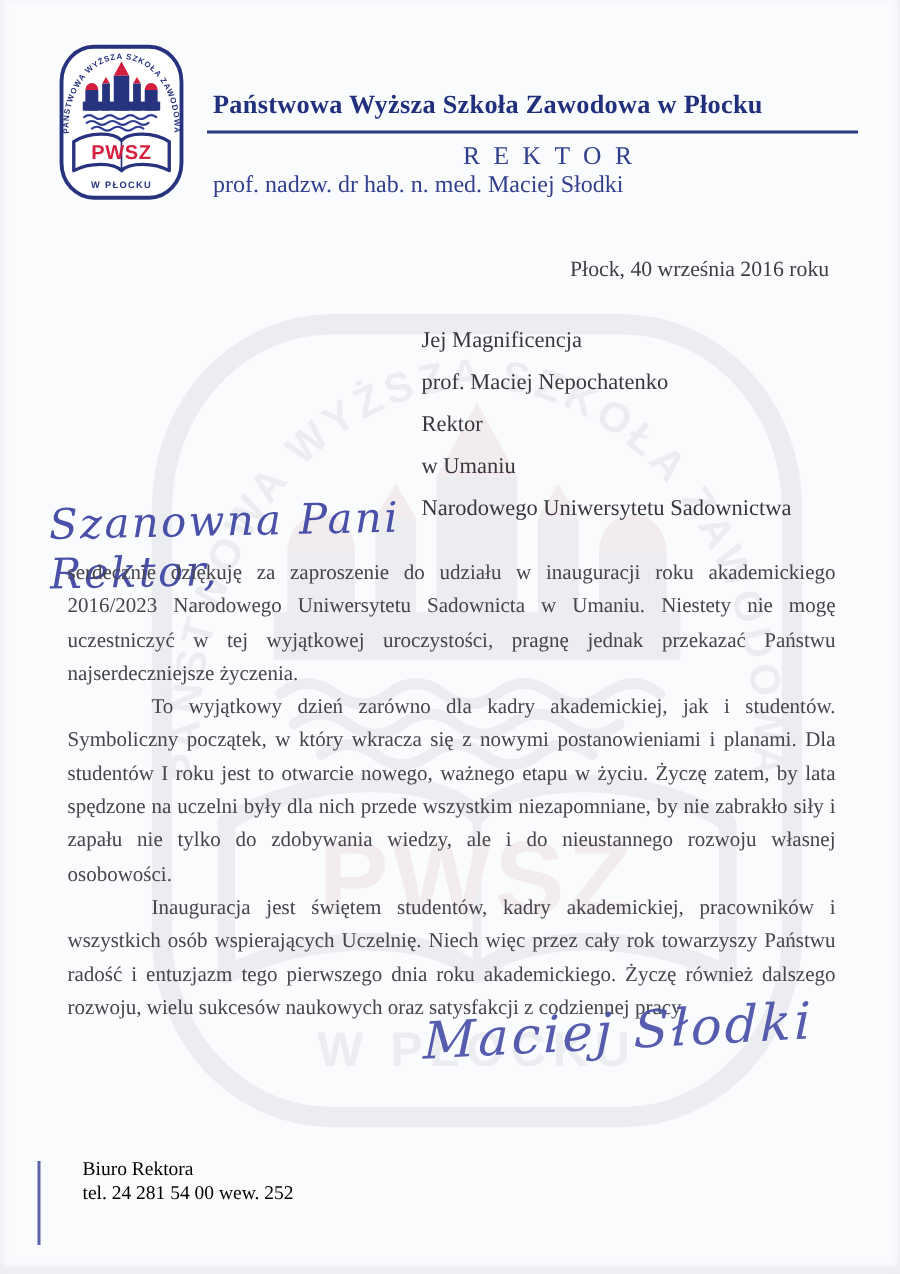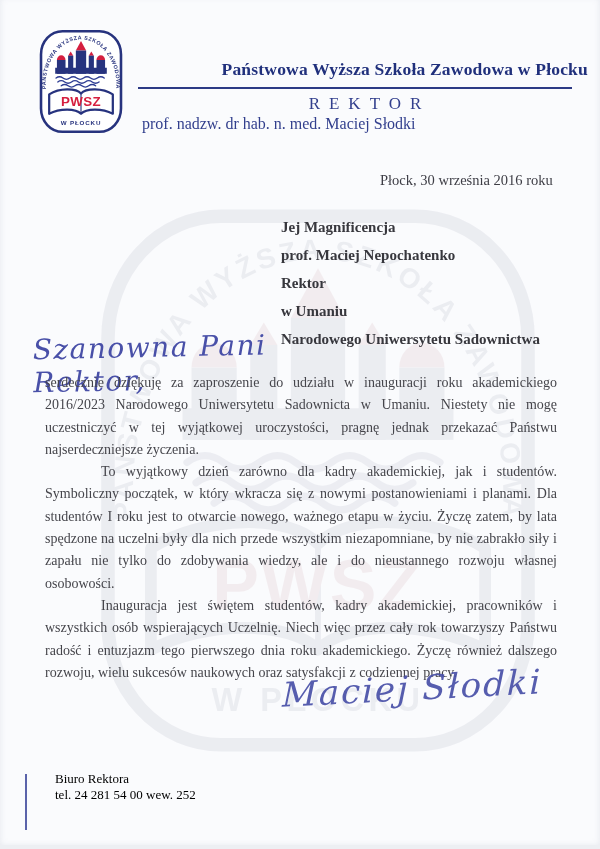--- a/index.html
+++ b/index.html
@@ -21,21 +21,21 @@
   .watermark{
     position:absolute;left:92px;top:205px;width:452px;height:551px;
     opacity:.065;filter:grayscale(45%);pointer-events:none;
   }
   .watermark svg{width:100%;height:100%;}
   
   .logo{position:absolute;left:38px;top:29px;width:86px;height:105px;}
   .logo svg{width:100%;height:100%;}
   .org-name{
     position:absolute;left:142px;top:59px;width:446px;
-    text-align:right;font-size:17.5px;font-weight:bold;
+    text-align:left;font-size:17.5px;font-weight:bold;
     color:#20307c;letter-spacing:.2px;
   }
   .header-rule{
     position:absolute;left:138px;top:87px;width:434px;height:2px;
     background:#2c3a85;
   }
   .office{
     position:absolute;left:142px;top:94px;width:446px;
     text-align:center;font-size:17px;color:#323f8d;
     letter-spacing:9px;text-indent:9px;
@@ -44,21 +44,21 @@
     position:absolute;left:142px;top:115px;width:446px;
     font-size:16px;color:#323f8d;
   }
   
   .dateline{
     position:absolute;left:380px;top:172px;
     font-size:14.5px;color:#3d3d45;
   }
   .recipient{
     position:absolute;left:281px;top:213px;
-    font-size:15px;font-weight:bold;color:#37373d;line-height:28px;
+    font-size:15px;font-weight:normal;color:#37373d;line-height:28px;
   }
   .salutation{
     position:absolute;left:33px;top:330px;width:320px;
     font-family:"DejaVu Serif",serif;font-style:italic;
     font-size:28px;letter-spacing:1.5px;color:#4950a8;
     transform:rotate(-1.2deg);
   }
   .body-text{
     position:absolute;left:45px;top:372px;width:512px;
     font-size:14px;line-height:22.3px;color:#45454b;
@@ -155,21 +155,21 @@
       </g>
       <text x="50" y="112" text-anchor="middle" font-size="7.2" font-weight="bold" fill="#27337e" letter-spacing="1" font-family="Liberation Sans, sans-serif">W PŁOCKU</text>
     </svg>
   </div>
 
   <div class="org-name">Państwowa Wyższa Szkoła Zawodowa w Płocku</div>
   <div class="header-rule"></div>
   <div class="office">REKTOR</div>
   <div class="rector">prof. nadzw. dr hab. n. med. Maciej Słodki</div>
 
-  <div class="dateline">Płock, 30 września 2016 roku</div>
+  <div class="dateline">Płock, 40 września 2016 roku</div>
 
   <div class="recipient">
     <div>Jej Magnificencja</div>
     <div>prof. Maciej Nepochatenko</div>
     <div>Rektor</div>
     <div>w Umaniu</div>
     <div>Narodowego Uniwersytetu Sadownictwa</div>
   </div>
 
   <div class="salutation">Szanowna Pani Rektor,</div>

